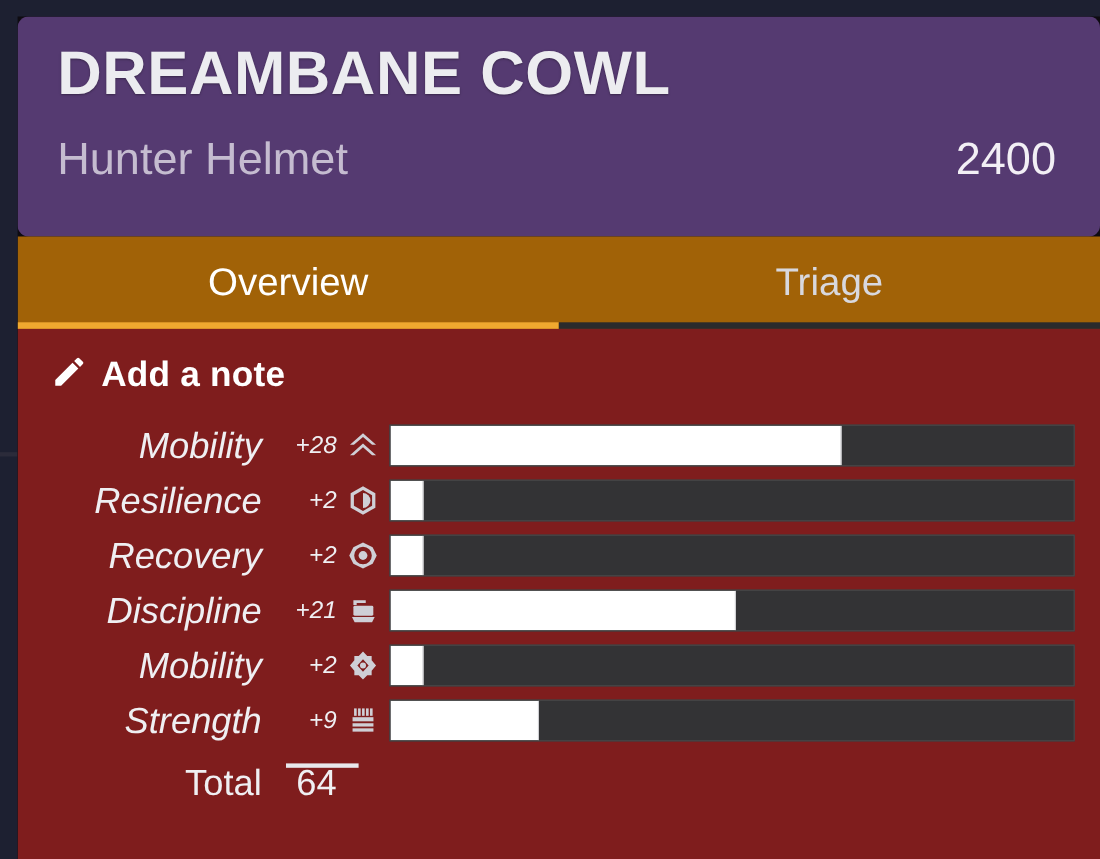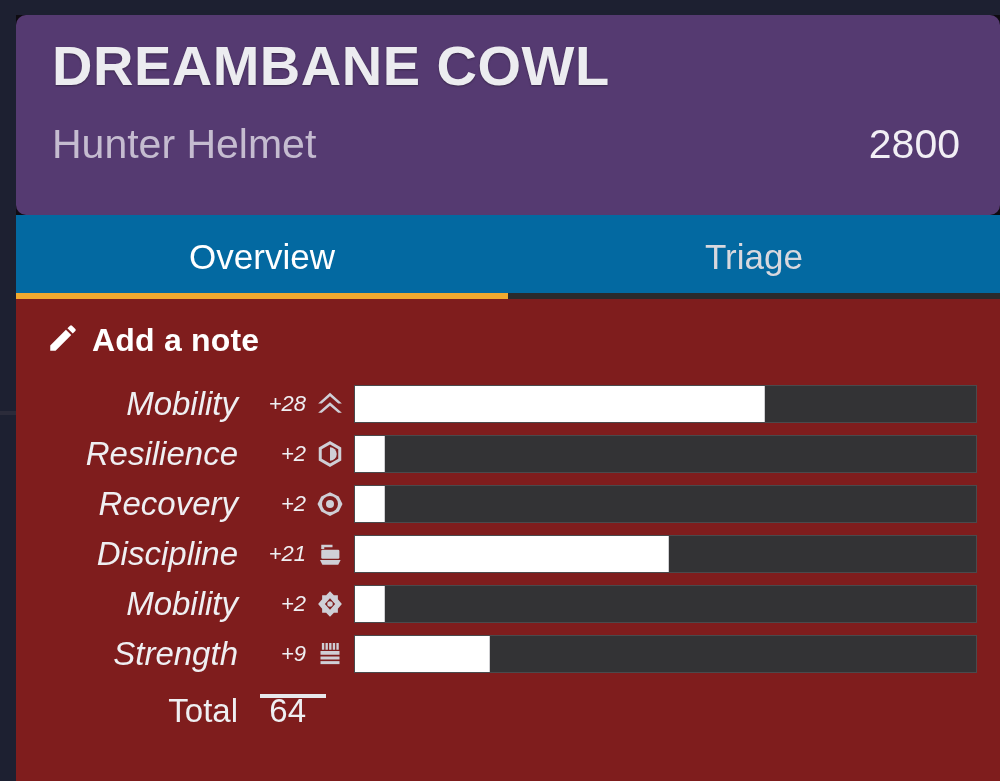--- a/index.html
+++ b/index.html
@@ -60,21 +60,21 @@
     font-size:41px;
     font-weight:normal;
     line-height:1.1;
     padding-right:16px;
     white-space:nowrap;
   }
 
   
   .tabs {
     display:flex;
-    background:#0369a1;
+    background:#a16207;
     height:84px;
     position:relative;
   }
   .tab {
     flex:1 1 50%;
     display:flex;
     align-items:center;
     justify-content:center;
     color:#d8d8de;
     font-size:35px;
@@ -210,21 +210,21 @@
 <div id="app">
 
   <div class="edge-mark"></div>
 
   <div class="panel">
 
     <div class="banner">
       <div class="banner-title">DREAMBANE COWL</div>
       <div class="banner-sub-row">
         <div class="banner-subtitle">Hunter Helmet</div>
-        <div class="banner-power">2800</div>
+        <div class="banner-power">2400</div>
       </div>
     </div>
 
     <div class="tabs">
       <div class="tab active">
         <span>Overview</span>
         <span class="tab-underline" style="background: rgb(240, 169, 47);"></span>
       </div>
       <div class="tab">
         <span>Triage</span>

